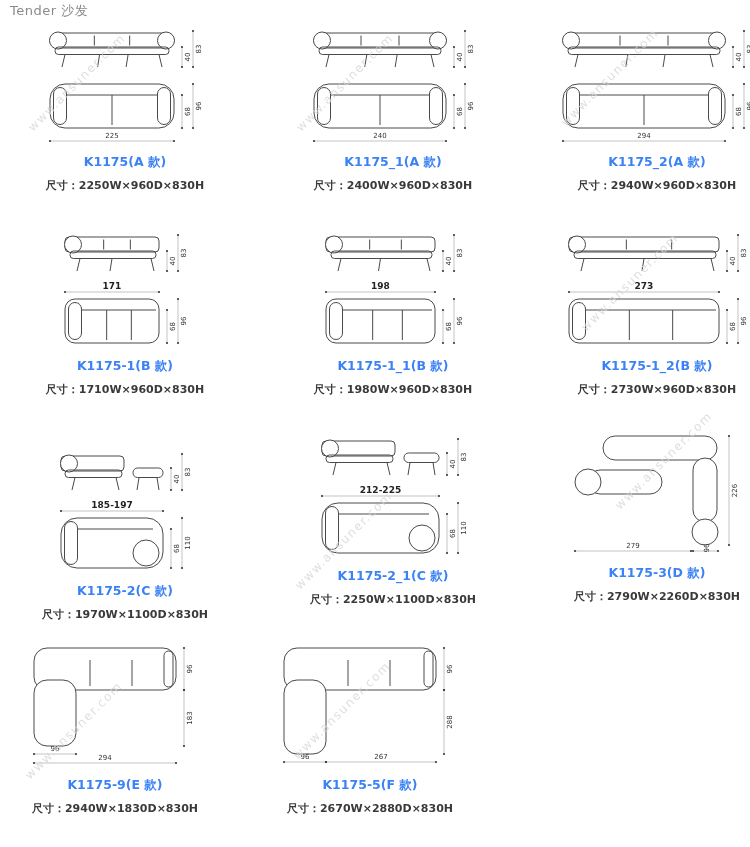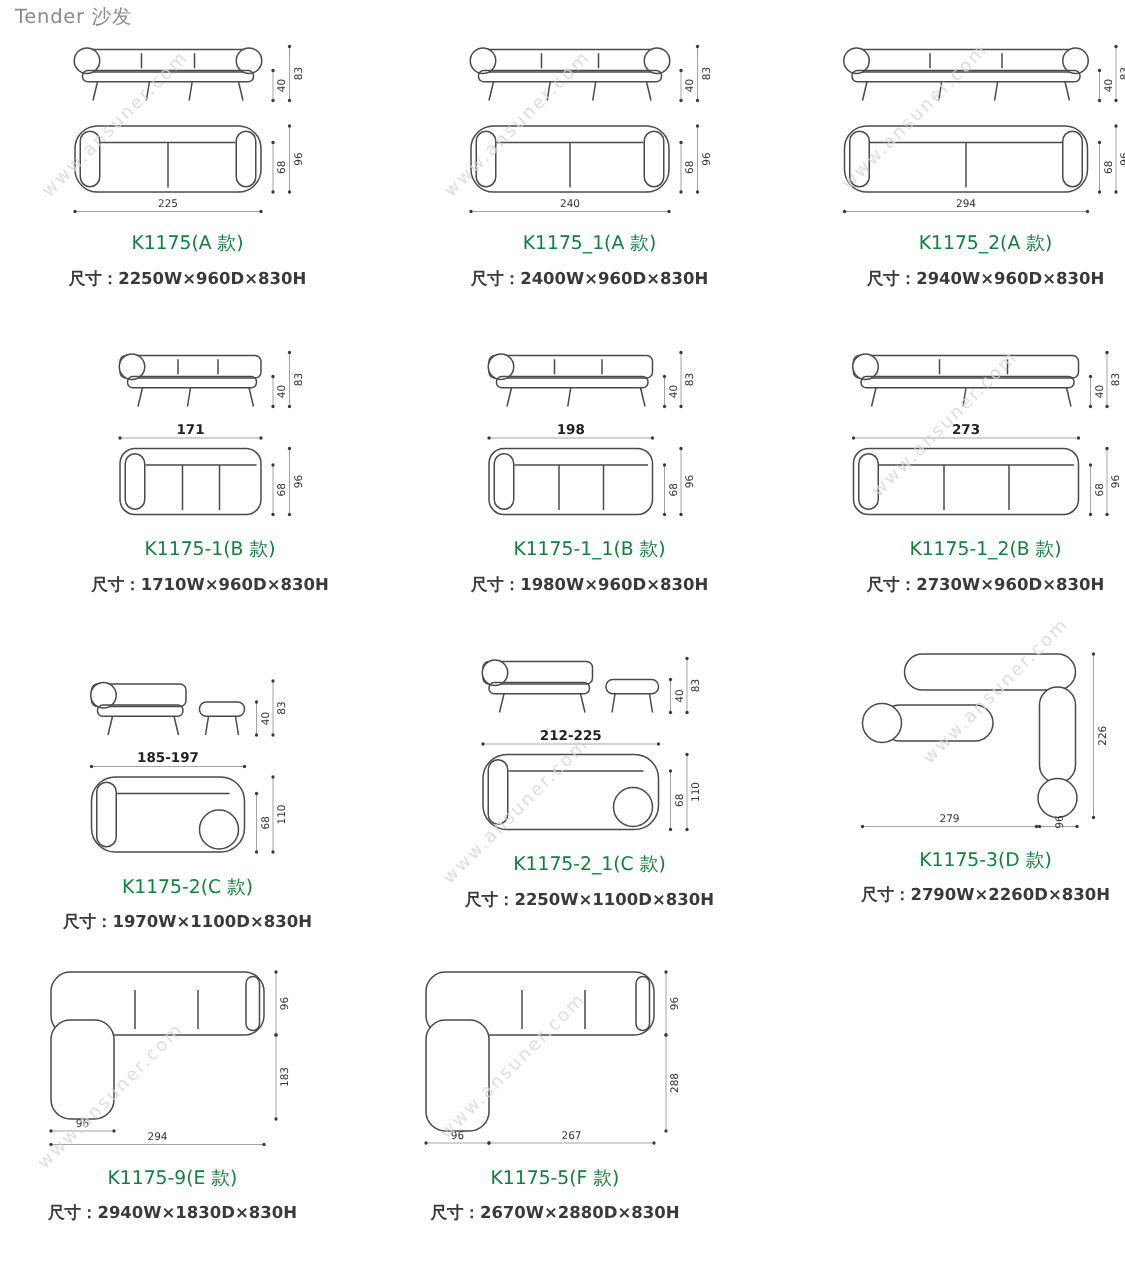--- a/index.html
+++ b/index.html
@@ -5,21 +5,21 @@
   * { margin:0; padding:0; box-sizing:border-box; }
   html,body { width:750px; height:847px; }
   body {
     background:#ffffff;
     font-family:"DejaVu Sans","Liberation Sans",sans-serif;
     position:relative; overflow:hidden; color:#333;
   }
   .page-title { position:absolute; left:10px; top:2px; font-size:13px; color:#8a8a8a; letter-spacing:.5px; }
   .cell { position:absolute; width:230px; display:flex; flex-direction:column; align-items:center; }
   .cell svg { display:block; margin-bottom:5px; }
-  .model { font-size:12.5px; color:#15803d; margin-top:4px; }
+  .model { font-size:12.5px; color:#3b82f6; margin-top:4px;font-weight:bold; }
   .size  { font-size:11px;  color:#3a3a3a; margin-top:7px;font-weight:bold; }
   svg text { font-family:"DejaVu Sans","Liberation Sans",sans-serif; }
   .ln  { fill:none; stroke:#4a4a4a; stroke-width:1; }
   .lnf { fill:#ffffff; stroke:#4a4a4a; stroke-width:1; }
   .dl  { stroke:#9a9a9a; stroke-width:.6; }
   .dt  { fill:#3a3a3a; }
   .dtx { font-size:7px;  fill:#333; }
   .dtb { font-size:9px; font-weight:bold; fill:#222; }
   .wm {
     position:absolute; color:#d6d6d6; font-size:12px; letter-spacing:1.5px;
@@ -154,21 +154,21 @@
         <circle cx="187" cy="50" r="1.1" class="dt"></circle>
         <text class="dtx" text-anchor="middle" transform="translate(195 28) rotate(-90)">96</text>
         <line x1="6" y1="63" x2="168" y2="63" class="dl"></line>
         <circle cx="6" cy="63" r="1.1" class="dt"></circle>
         <circle cx="168" cy="63" r="1.1" class="dt"></circle>
         <text class="dtx" text-anchor="middle" x="87" y="60">294</text>
       </svg>
       <div class="model">K1175_2(A 款)</div>
       <div class="size">尺寸：2940W×960D×830H</div>
     </div>
-    <div class="cell" style="left: 25px; top: 226px;">
+    <div class="cell" style="left: 10px; top: 226px;">
       <svg width="132" height="51" viewBox="0 0 132 51">
         <rect x="6" y="11" width="94" height="15" rx="4" class="ln"></rect>
         <line x1="44.66666666666667" y1="13.5" x2="44.66666666666667" y2="23.5" class="ln"></line>
         <line x1="71.33333333333334" y1="13.5" x2="71.33333333333334" y2="23.5" class="ln"></line>
         <circle cx="14" cy="18.5" r="8.5" class="lnf"></circle>
         <rect x="11" y="25" width="86" height="7.5" rx="3.5" class="ln"></rect>
         <line x1="21" y1="32.5" x2="18" y2="45" class="ln"></line>
         <line x1="53" y1="32.5" x2="51" y2="45" class="ln"></line>
         <line x1="92" y1="32.5" x2="95" y2="45" class="ln"></line>
         <line x1="108" y1="25" x2="108" y2="45" class="dl"></line>

